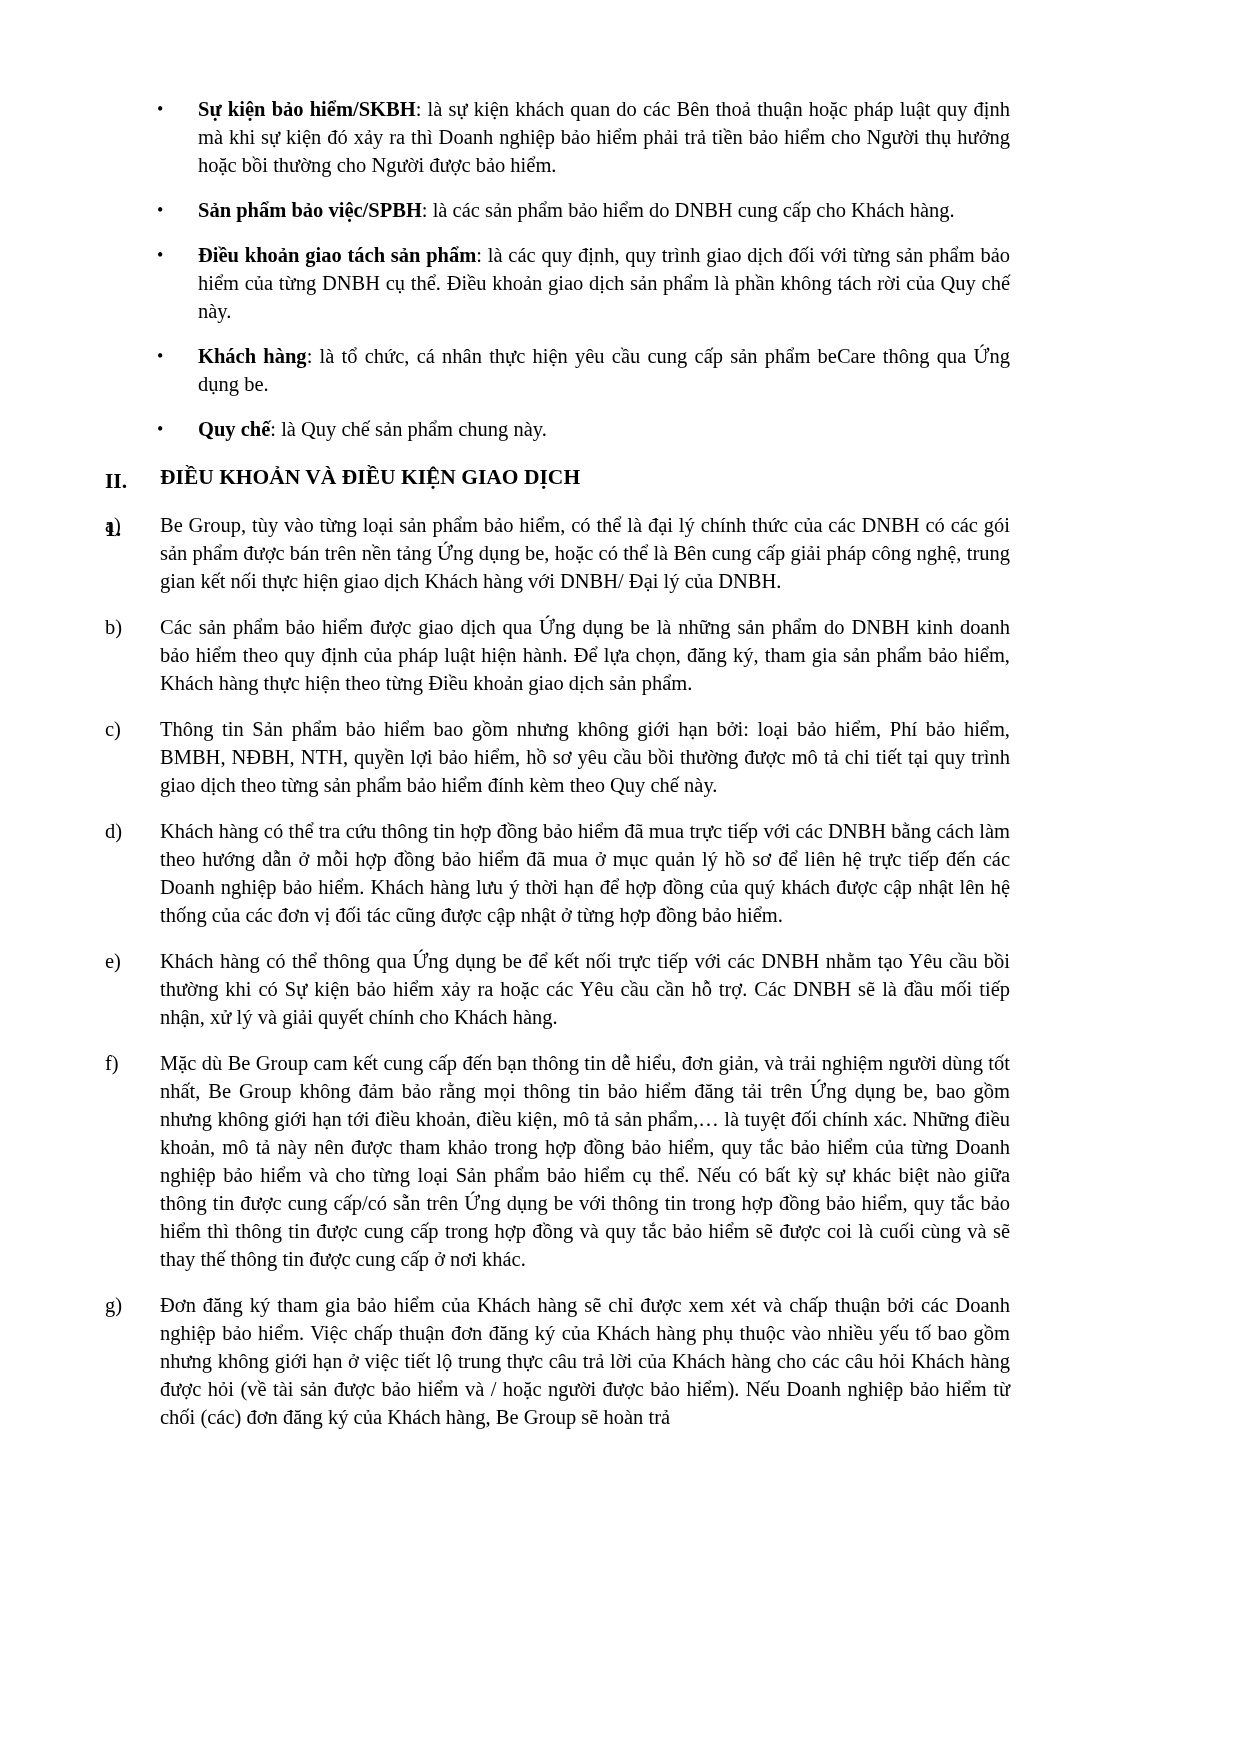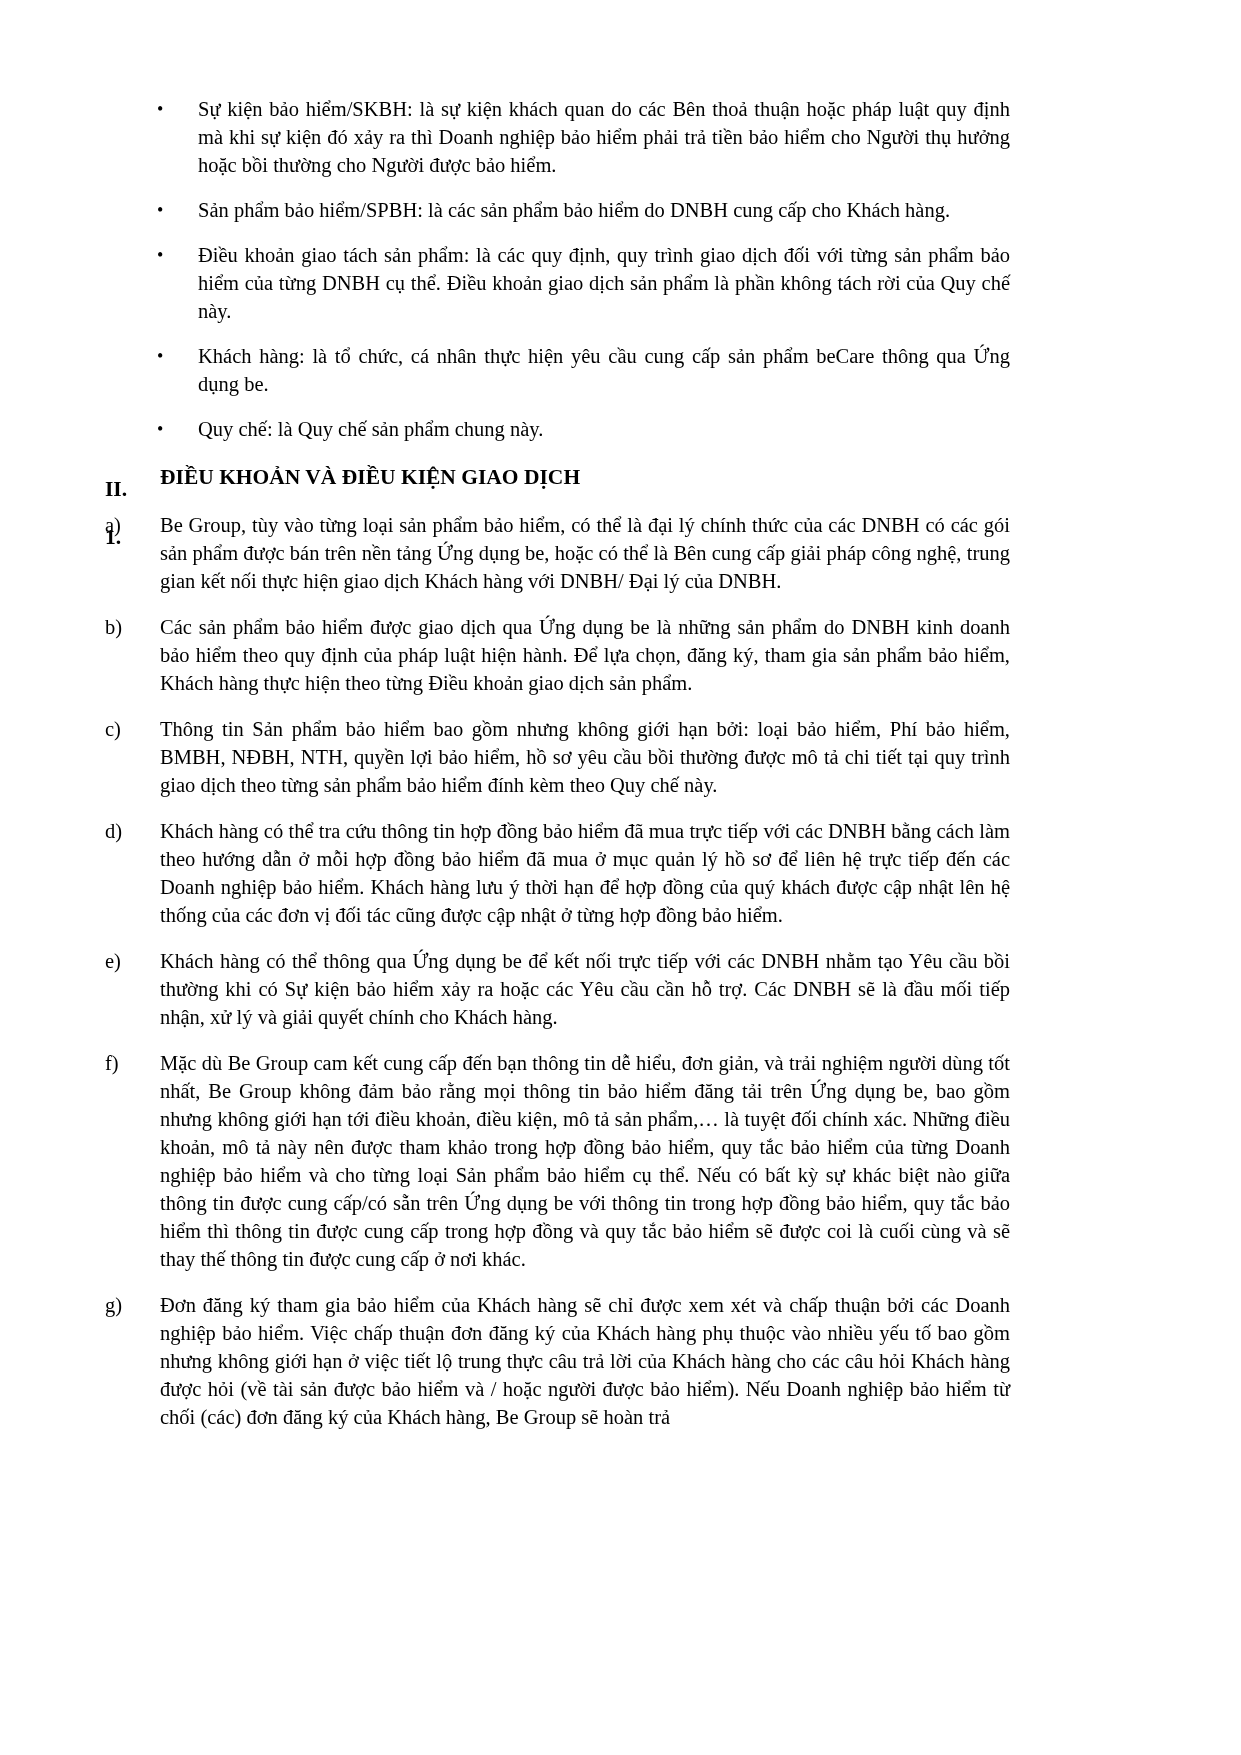--- a/index.html
+++ b/index.html
@@ -30,35 +30,35 @@
     padding-left: 93px;
     margin-bottom: 17px;
   }
   .bullet {
     position: absolute;
     left: 52px;
     top: 0;
     font-size: 18px;
   }
   .term {
-    font-weight: normal;
+    font-weight: bold;
   }
   
   .heading {
     position: relative;
     padding-left: 55px;
     font-weight: bold;
     font-size: 21.5px;
     margin: 20px 0 20px 0;
     text-align: left;
   }
   .heading .num {
     position: absolute;
     left: 0;
-    top: 12px;
+    top: 4px;
   }
   
   .clause {
     position: relative;
     padding-left: 55px;
     margin-bottom: 18px;
   }
   .clause .label {
     position: absolute;
     left: 0;
@@ -69,21 +69,21 @@
 <body>
 
 <div class="page">
   <div class="content">
 
     <div class="def-item">
       <span class="bullet">•</span><span class="term">Sự kiện bảo hiểm/SKBH</span><span>: là sự kiện khách quan do các Bên thoả thuận hoặc pháp luật quy định mà khi sự kiện đó xảy ra thì Doanh nghiệp bảo hiểm phải trả tiền bảo hiểm cho Người thụ hưởng hoặc bồi thường cho Người được bảo hiểm.</span>
     </div>
 
     <div class="def-item">
-      <span class="bullet">•</span><span class="term">Sản phẩm bảo hiểm/SPBH</span><span>: là các sản phẩm bảo hiểm do DNBH cung cấp cho Khách hàng.</span>
+      <span class="bullet">•</span><span class="term">Sản phẩm bảo việc/SPBH</span><span>: là các sản phẩm bảo hiểm do DNBH cung cấp cho Khách hàng.</span>
     </div>
 
     <div class="def-item">
       <span class="bullet">•</span><span class="term">Điều khoản giao tách sản phẩm</span><span>: là các quy định, quy trình giao dịch đối với từng sản phẩm bảo hiểm của từng DNBH cụ thể. Điều khoản giao dịch sản phẩm là phần không tách rời của Quy chế này.</span>
     </div>
 
     <div class="def-item">
       <span class="bullet">•</span><span class="term">Khách hàng</span><span>: là tổ chức, cá nhân thực hiện yêu cầu cung cấp sản phẩm beCare thông qua Ứng dụng be.</span>
     </div>
 

